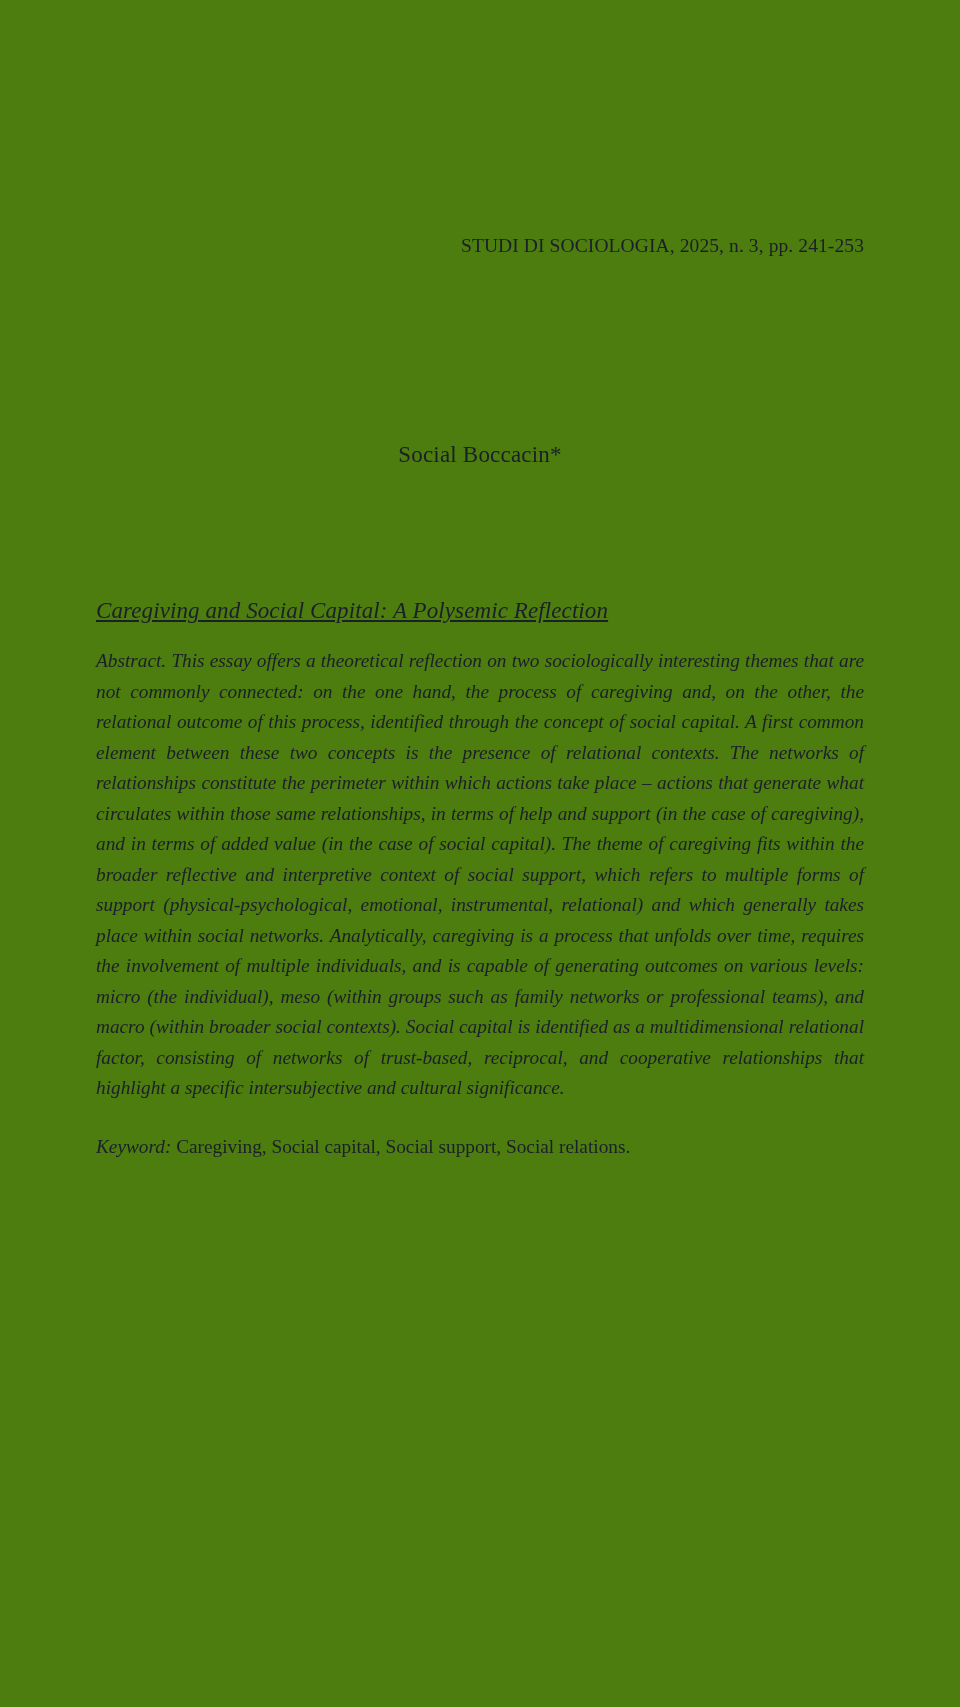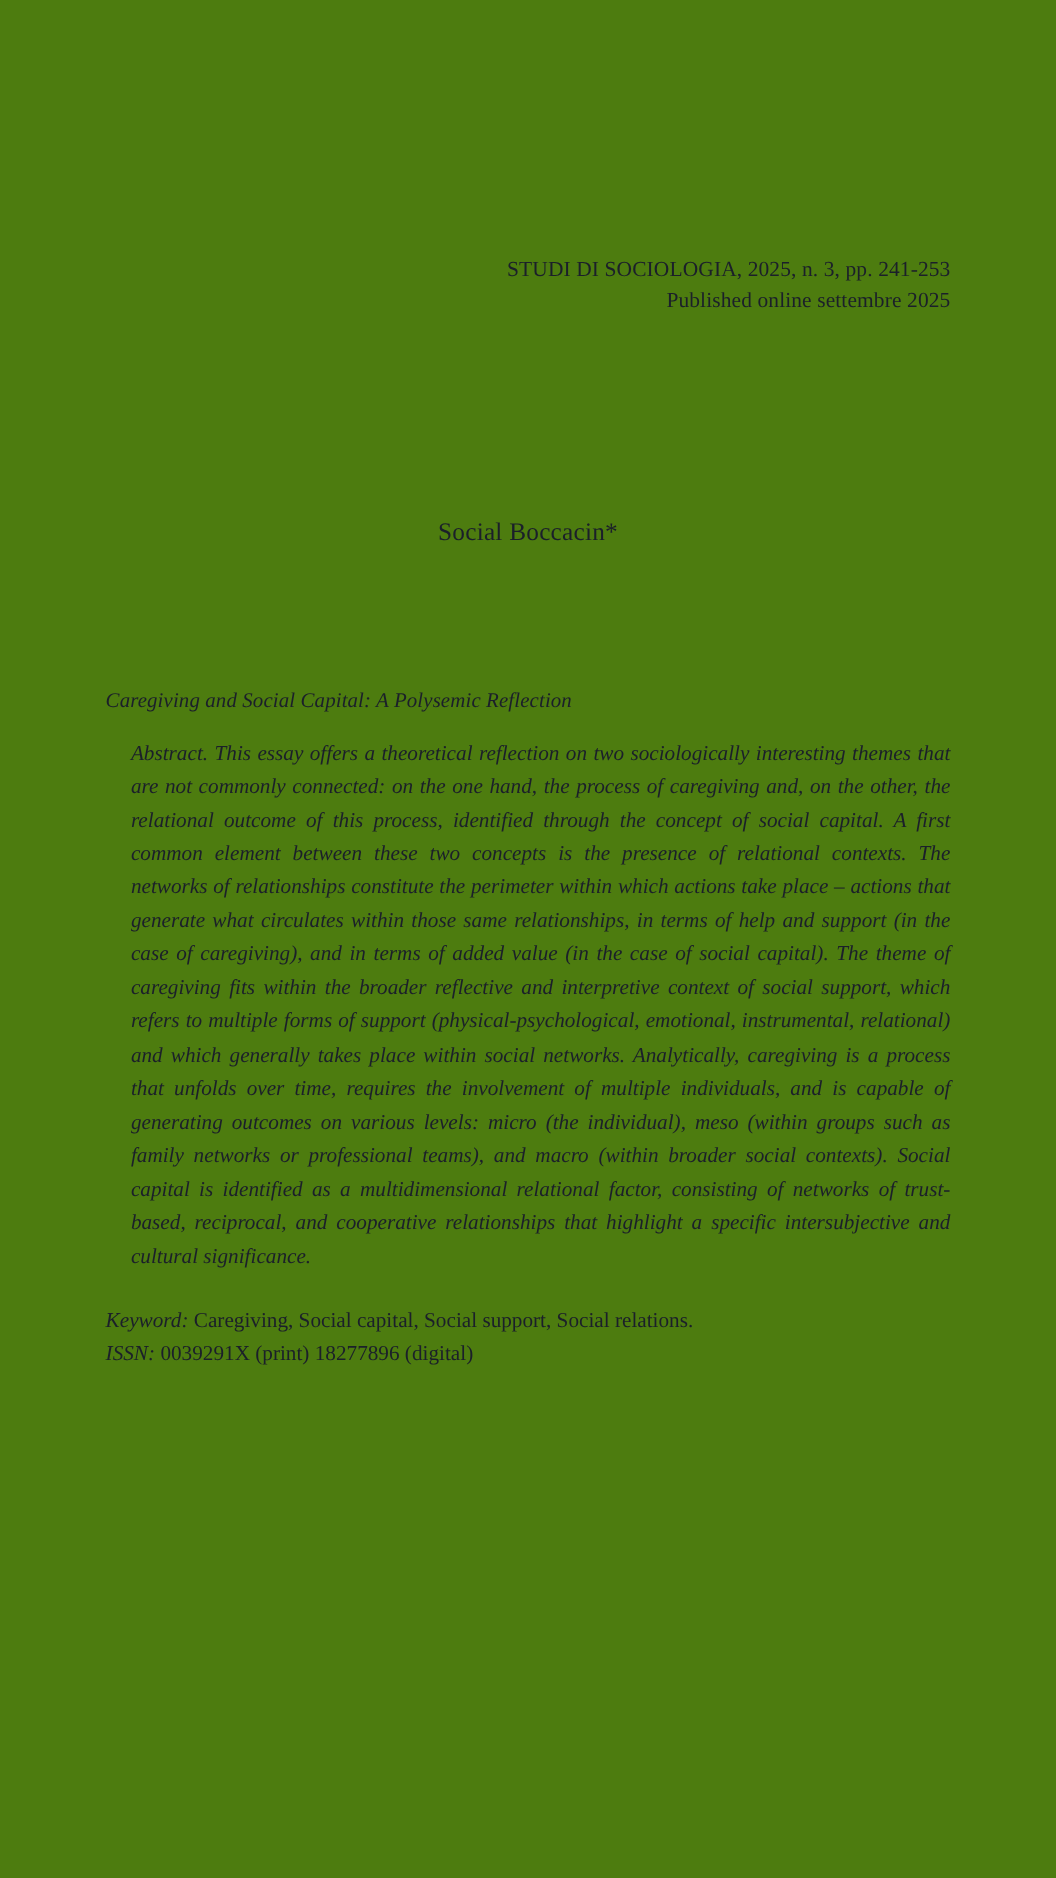--- a/index.html
+++ b/index.html
@@ -60,34 +60,34 @@
     letter-spacing: 0.2px;
     color: #1b1f2a;
   }
 
   
   .abstract-block {
     margin-top: 130px;
   }
   .eng-title {
     font-style: italic;
-    font-size: 19px;
+    font-size: 23px;
     letter-spacing: 0.1px;
     color: #1b1f2a;
+    text-decoration: underline;
   }
   .abstract-body {
     margin-top: 22px;
     font-style: italic;
     font-size: 19.3px;
     line-height: 1.58;
     text-align: justify;
     text-justify: inter-word;
     color: #1b1f2a;
     hyphens: manual;
-    margin-left: 23px;
   }
   .abstract-body .lead {
     font-style: italic;
   }
 
   
   .meta {
     margin-top: 28px;
     font-size: 19.3px;
     line-height: 1.53;
@@ -105,31 +105,29 @@
   }
 </style>
 </head>
 <body>
 
 <div class="page">
   <div class="content">
 
     <div class="journal-header">
       <div>STUDI DI SOCIOLOGIA, 2025, n. 3, pp. 241-253</div>
-      <div>Published online settembre 2025</div>
     </div>
 
     <div class="title-block">
       <div class="author">Social Boccacin*</div>
     </div>
 
     <div class="abstract-block">
       <div class="eng-title">Caregiving and Social Capital: A Polysemic Reflection</div>
       <p class="abstract-body"><span class="lead">Abstract.</span><span> This essay offers a theoretical reflection on two sociologically interesting themes that are not commonly connected: on the one hand, the process of caregiving and, on the other, the relational outcome of this process, identified through the concept of social capital. A first common element between these two concepts is the presence of relational contexts. The networks of relationships constitute the perimeter within which actions take place – actions that generate what circulates within those same relationships, in terms of help and support (in the case of caregiving), and in terms of added value (in the case of social capital). The theme of caregiving fits within the broader reflective and interpretive context of social support, which refers to multiple forms of support (physical-psychological, emotional, instrumental, relational) and which generally takes place within social networks. Analytically, caregiving is a process that unfolds over time, requires the involvement of multiple individuals, and is capable of generating outcomes on various levels: micro (the individual), meso (within groups such as family networks or professional teams), and macro (within broader social contexts). Social capital is identified as a multidimensional relational factor, consisting of networks of trust-based, reciprocal, and cooperative relationships that highlight a specific intersubjective and cultural significance.</span></p>
     </div>
 
     <div class="meta">
       <div class="row"><span class="lbl">Keyword:</span> <span class="val">Caregiving, Social capital, Social support, Social relations.</span></div>
-      <div class="row"><span class="lbl">ISSN:</span> <span class="val">0039291X (print) 18277896 (digital)</span></div>
     </div>
 
   </div>
 </div>
 
 </body></html>

